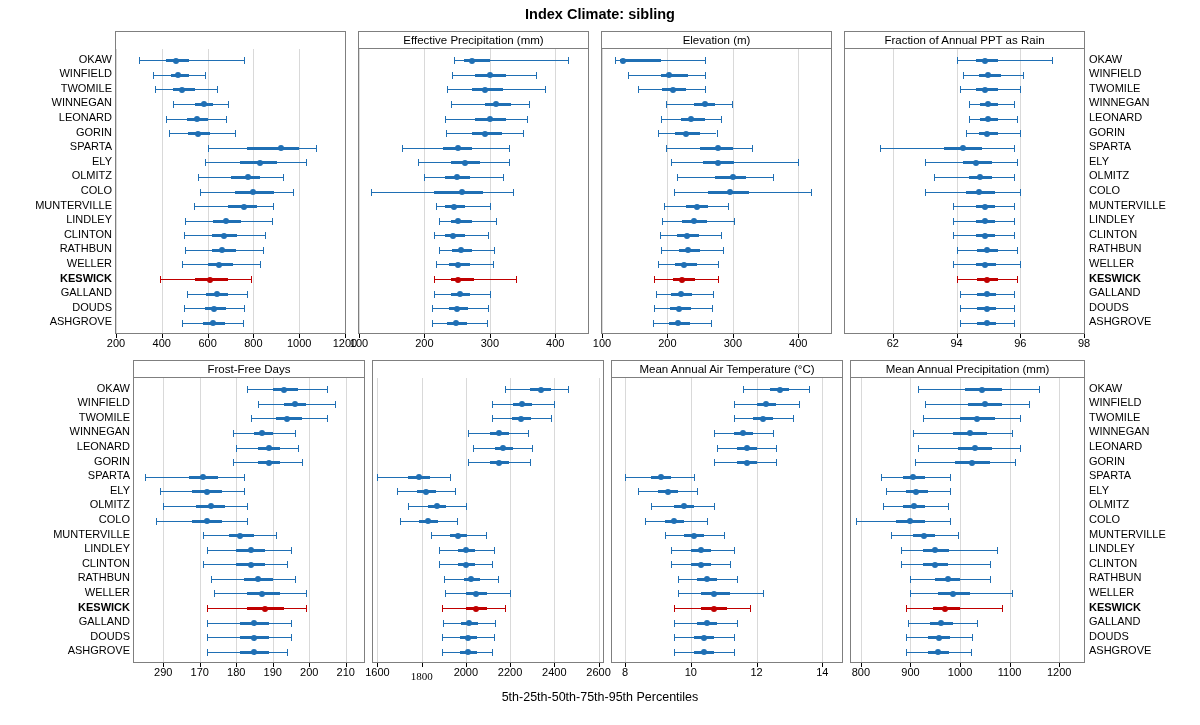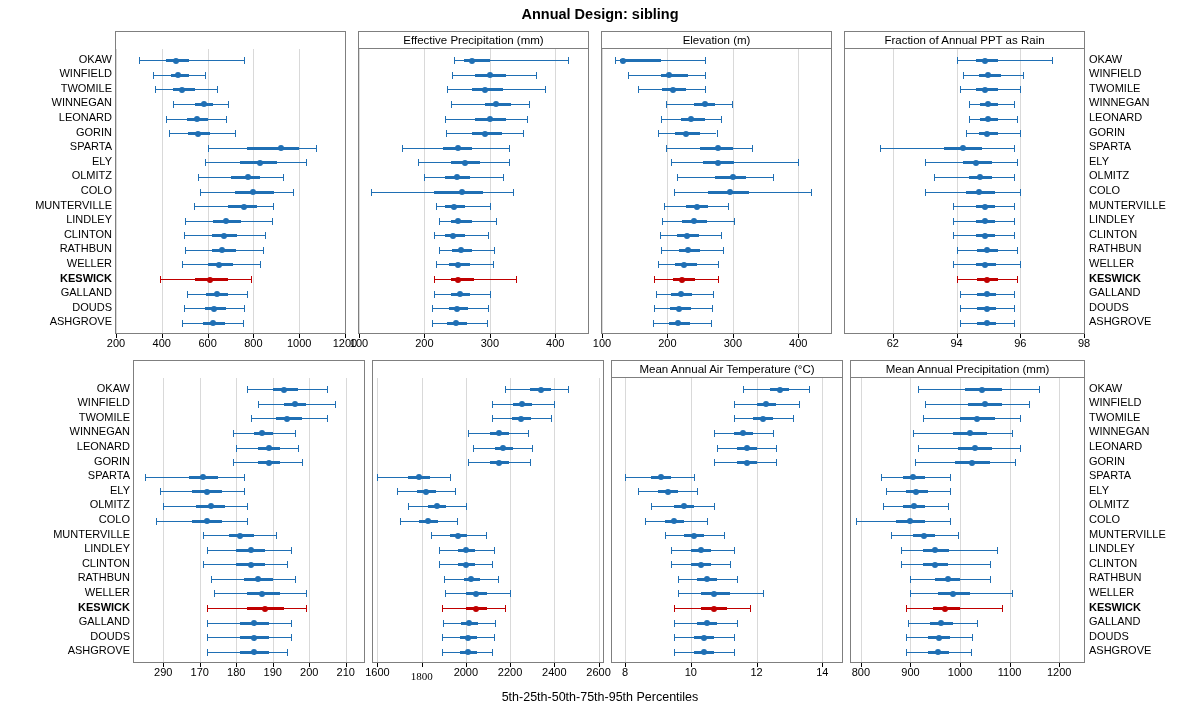--- a/index.html
+++ b/index.html
@@ -48,21 +48,21 @@
   .median{
     position:absolute;width:6px;height:6px;border-radius:50%;
     background:#1f6fb4;
   }
   .median.hl{background:#c00000;}
 </style>
 </head>
 <body>
 
 <div id="root">
-  <div class="title">Annual Design: sibling</div>
+  <div class="title">Index Climate: sibling</div>
   <div class="footer" id="footer" style="top: 690px;">5th-25th-50th-75th-95th Percentiles</div>
 <div class="panel" style="left: 115px; top: 31px; width: 231px; height: 303px;">
       <div class="plotarea">
         <div class="gridv" style="left: 0px; top: 17px;"></div>
         <div class="gridv" style="left: 46px; top: 17px;"></div>
         <div class="gridv" style="left: 92px; top: 17px;"></div>
         <div class="gridv" style="left: 137px; top: 17px;"></div>
         <div class="gridv" style="left: 183px; top: 17px;"></div>
         <div class="whisker" style="left: 22.9px; width: 105.34px; top: 28.1735px;"></div>
         <div class="cap" style="left: 22.9px; top: 25.1735px;"></div>
@@ -546,20 +546,23 @@
     <div class="rowlabel right" style="left: 1089px; width: 110px; top: 199.592px;">MUNTERVILLE</div>
     <div class="rowlabel right" style="left: 1089px; width: 110px; top: 214.184px;">LINDLEY</div>
     <div class="rowlabel right" style="left: 1089px; width: 110px; top: 228.776px;">CLINTON</div>
     <div class="rowlabel right" style="left: 1089px; width: 110px; top: 243.367px;">RATHBUN</div>
     <div class="rowlabel right" style="left: 1089px; width: 110px; top: 257.959px;">WELLER</div>
     <div class="rowlabel right hl" style="left: 1089px; width: 110px; top: 272.551px;">KESWICK</div>
     <div class="rowlabel right" style="left: 1089px; width: 110px; top: 287.143px;">GALLAND</div>
     <div class="rowlabel right" style="left: 1089px; width: 110px; top: 301.735px;">DOUDS</div>
     <div class="rowlabel right" style="left: 1089px; width: 110px; top: 316.327px;">ASHGROVE</div>
     <div class="panel" style="left: 133px; top: 360px; width: 232px; height: 303px;">
+      <div class="panel-title-band" style="height: 17px;">
+        <div class="panel-title" style="top: 2px;">Frost-Free Days</div>
+      </div>
       <div class="plotarea">
         <div class="gridv" style="left: 29px; top: 17px;"></div>
         <div class="gridv" style="left: 66px; top: 17px;"></div>
         <div class="gridv" style="left: 102px; top: 17px;"></div>
         <div class="gridv" style="left: 139px; top: 17px;"></div>
         <div class="gridv" style="left: 175px; top: 17px;"></div>
         <div class="gridv" style="left: 212px; top: 17px;"></div>
         <div class="whisker" style="left: 113.175px; width: 80.3175px; top: 28.1735px;"></div>
         <div class="cap" style="left: 113.175px; top: 25.1735px;"></div>
         <div class="cap" style="left: 193.492px; top: 25.1735px;"></div>

